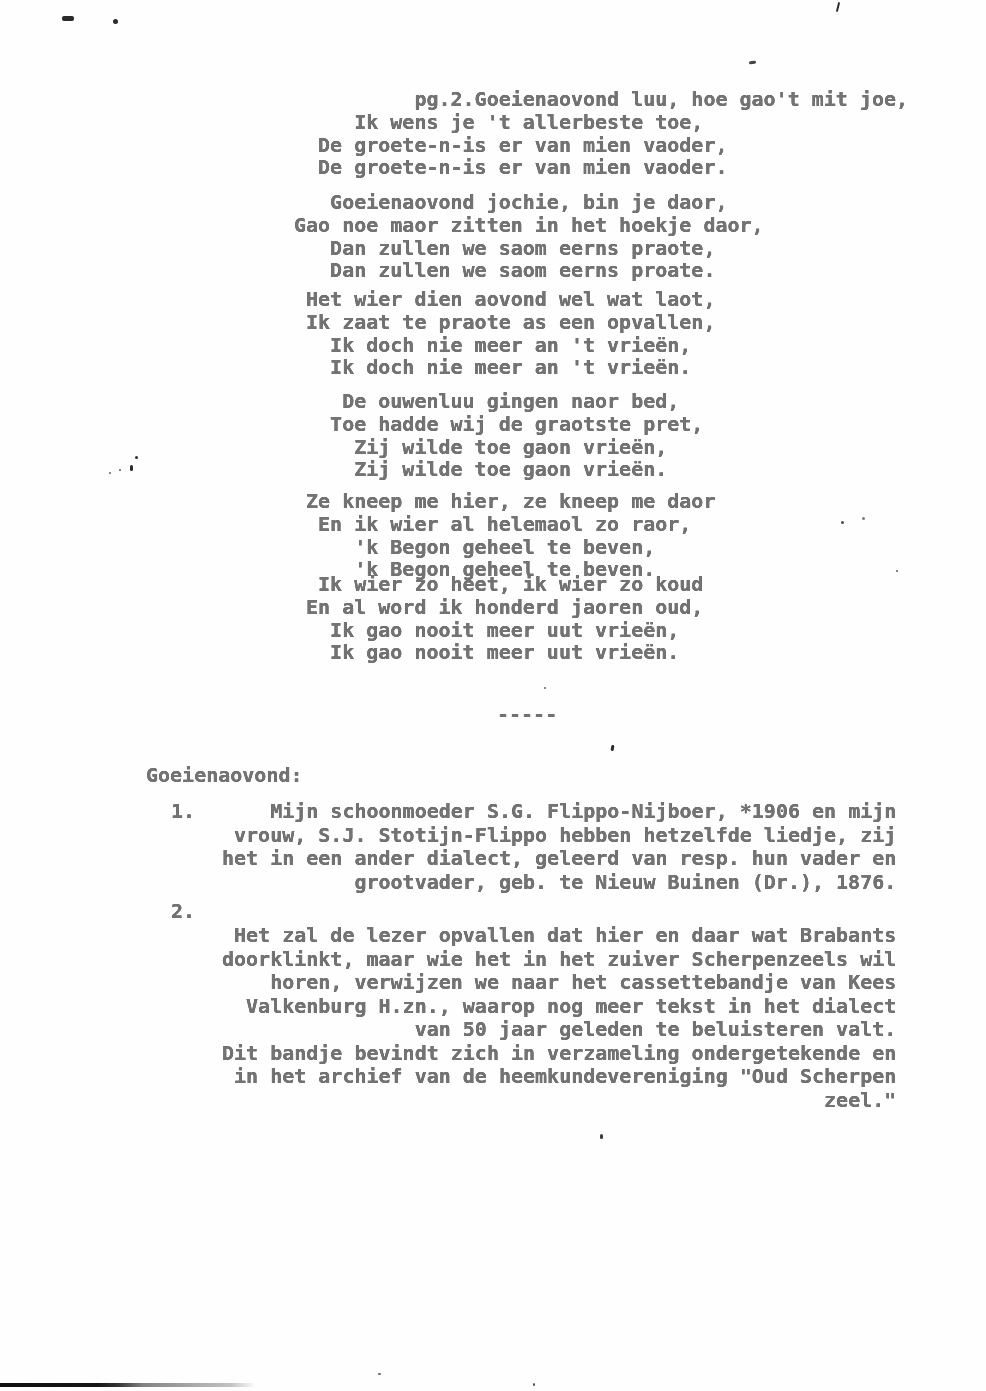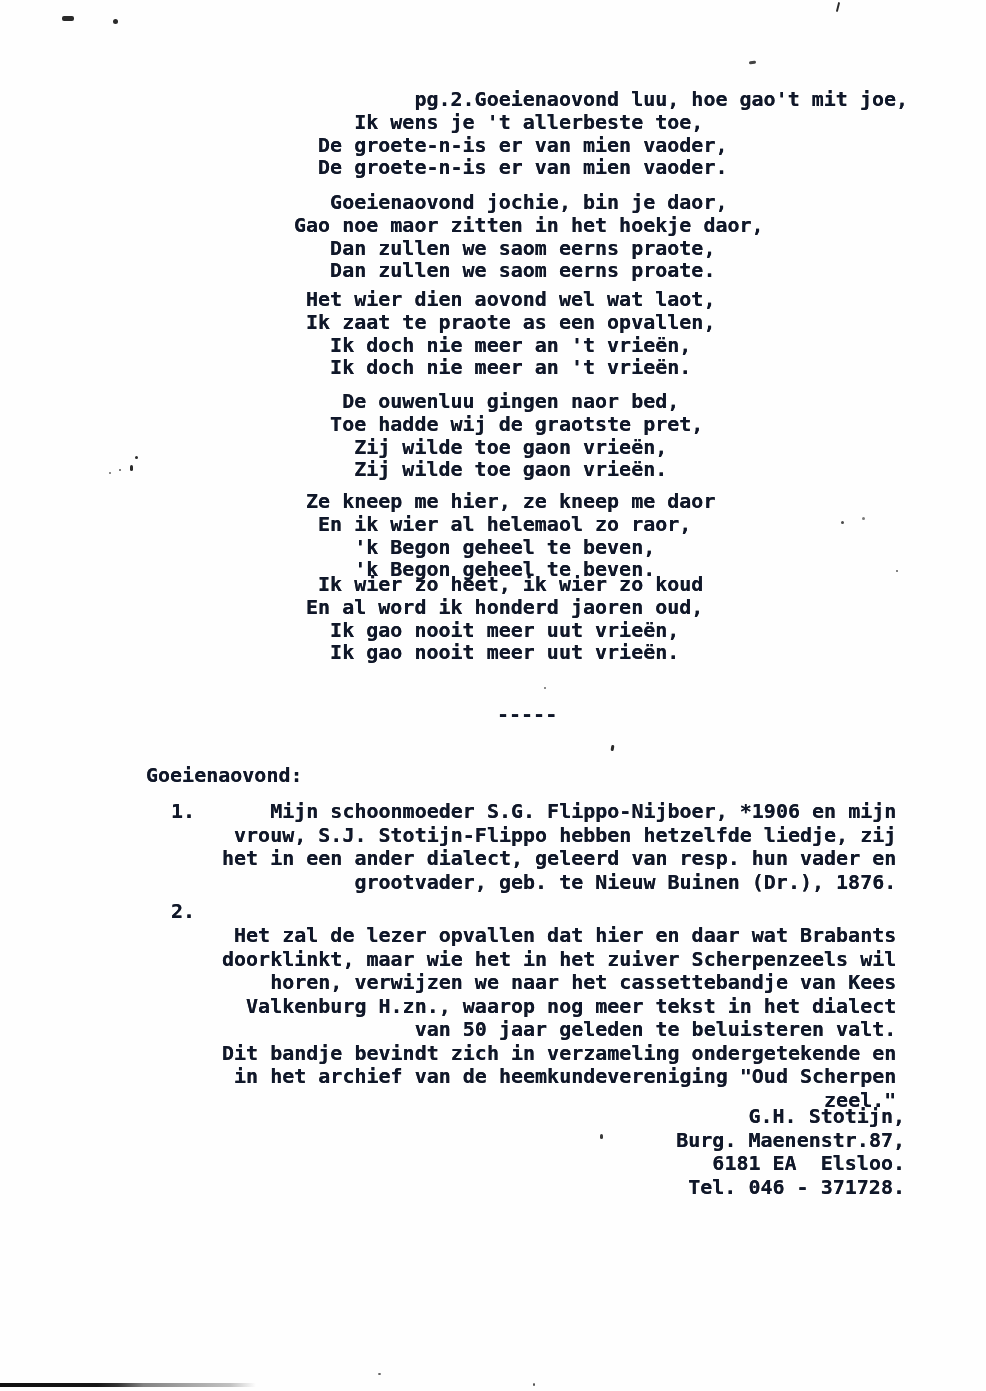--- a/index.html
+++ b/index.html
@@ -4,21 +4,21 @@
 <style>
   html, body { margin: 0; padding: 0; background: #ffffff; }
   .scan {
     position: relative;
     width: 986px;
     height: 1391px;
     background: #fefefe;
     overflow: hidden;
     font-family: "DejaVu Sans Mono", "Liberation Mono", monospace;
     font-weight: 700;
-    color: #0f172a;
+    color: #737373;
   }
   .scan pre {
     position: absolute;
     margin: 0;
     font-family: inherit;
     font-weight: inherit;
     font-size: 20px;
     white-space: pre;
     text-shadow: 0 0 0.6px rgba(25,25,25,0.85);
   }
@@ -89,24 +89,20 @@
     <pre class="note-txt" style="top:924px">Het zal de lezer opvallen dat hier en daar wat Brabants
 doorklinkt, maar wie het in het zuiver Scherpenzeels wil
 horen, verwijzen we naar het cassettebandje van Kees
 Valkenburg H.zn., waarop nog meer tekst in het dialect
 van 50 jaar geleden te beluisteren valt.
 Dit bandje bevindt zich in verzameling ondergetekende en
 in het archief van de heemkundevereniging "Oud Scherpen
 zeel."</pre>
   </div>
 
-  <pre class="sig" style="top:1105px">G.H. Stotijn,
-Burg. Maenenstr.87,
-6181 EA  Elsloo.
-Tel. 046 - 371728.</pre>
 
   <div class="speck" style="left:62px;  top:16px;  width:12px; height:5px; border-radius:2px;"></div>
   <div class="speck" style="left:113px; top:19px;  width:5px;  height:5px;"></div>
   <div class="speck" style="left:837px; top:2px;   width:2px;  height:10px; border-radius:1px; transform:rotate(14deg);"></div>
   <div class="speck" style="left:749px; top:61px;  width:7px;  height:3px; border-radius:2px; background:#444; transform:rotate(-8deg);"></div>
   <div class="speck" style="left:135px; top:456px; width:3px;  height:3px;"></div>
   <div class="speck" style="left:130px; top:465px; width:3px;  height:6px; border-radius:2px;"></div>
   <div class="speck" style="left:119px; top:469px; width:2px;  height:2px; background:#555;"></div>
   <div class="speck" style="left:109px; top:472px; width:2px;  height:2px; background:#666;"></div>
   <div class="speck" style="left:841px; top:521px; width:3px;  height:3px; background:#4a4a4a;"></div>

